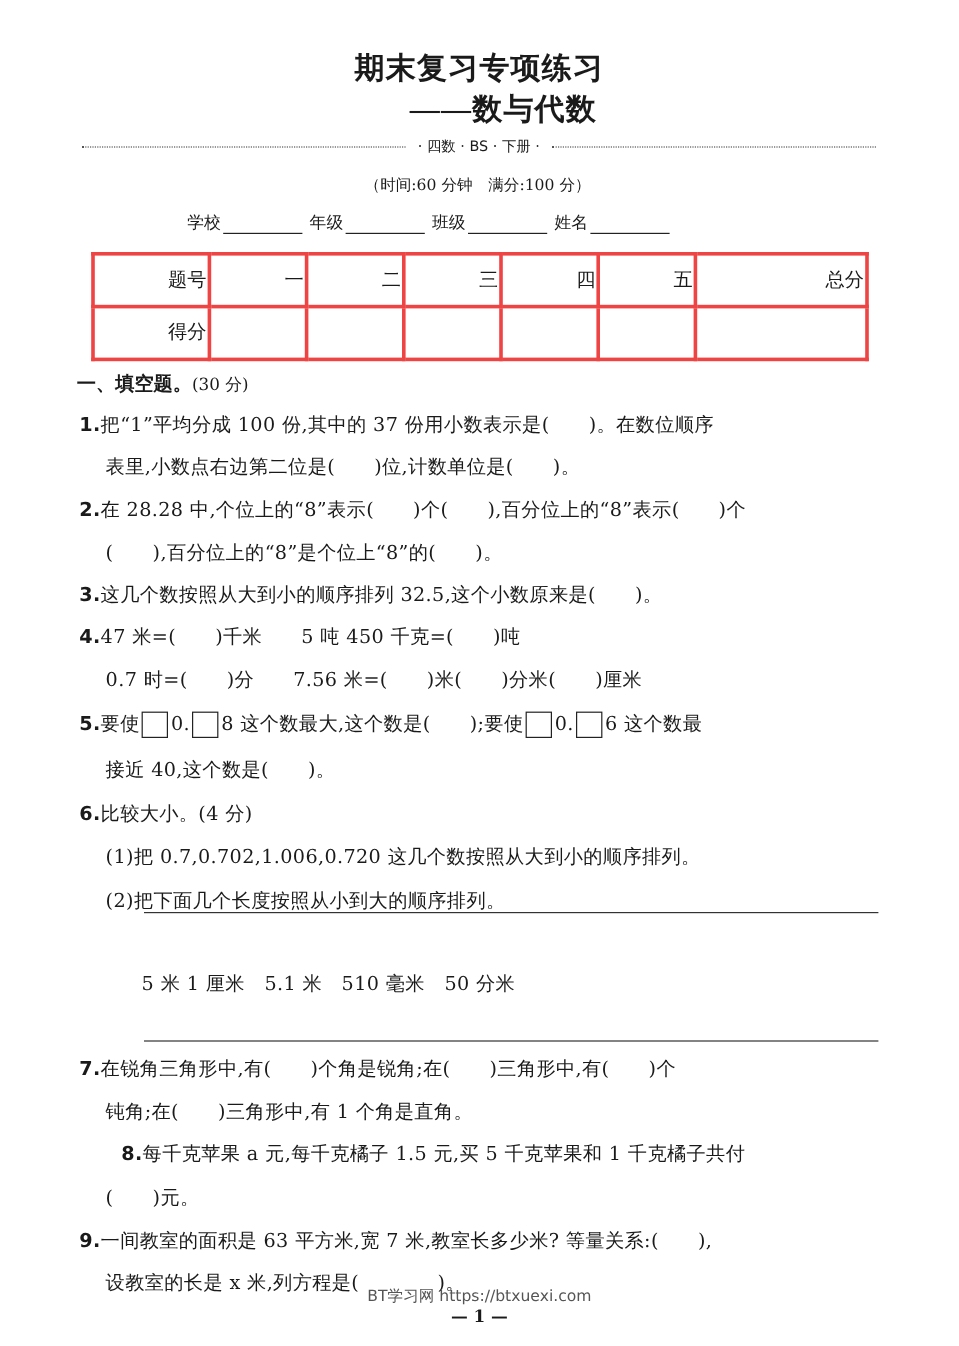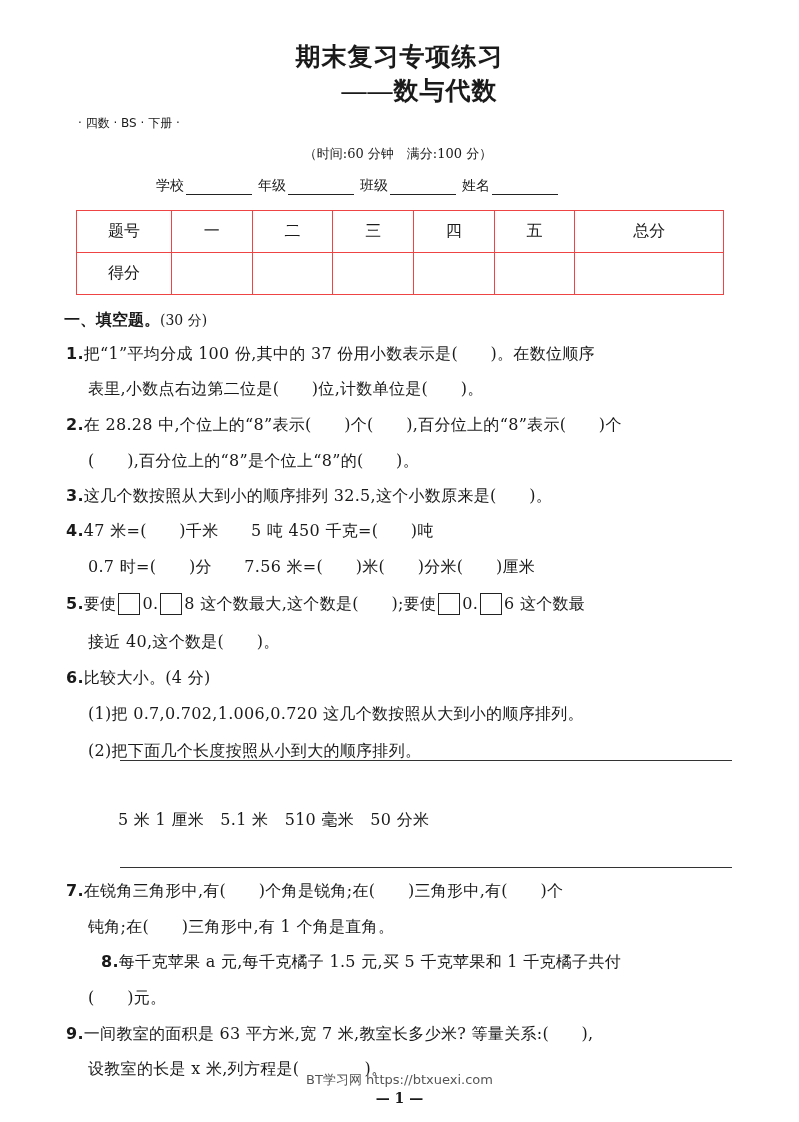--- a/index.html
+++ b/index.html
@@ -1,28 +1,28 @@
 <!DOCTYPE html>
 <html><head>
 <meta charset="utf-8">
 <style>
   html,body{margin:0;padding:0;background:#fff;}
   body{width:799px;height:1122px;position:relative;overflow:hidden;font-family:"DejaVu Serif","Liberation Serif",serif;color:#1a1a1a;}
   .title{position:absolute;left:0;width:799px;text-align:center;font-weight:bold;font-size:25px;letter-spacing:1px;font-family:Liberation Serif, serif;}
   #t1{top:40px;}
   #t2{top:74px;margin-left:20px;}
-  .subline{position:absolute;top:114px;left:68px;width:662px;height:16px;display:flex;align-items:flex-start;flex-direction:column;}
+  .subline{position:absolute;top:114px;left:68px;width:662px;height:16px;display:flex;align-items:center;}
   .dots{flex:1;border-top:1px dotted #555;height:0;}
   .subtxt{padding:0 10px;font-family:"DejaVu Sans",sans-serif;font-size:12px;}
   .timeline{position:absolute;top:145px;left:0;width:796px;text-align:center;font-size:13px;}
   .infoline{position:absolute;top:177px;left:156px;font-size:14px;display:flex;gap:6px;}
   .infoline .lbl{display:inline-block;}
   .infoline .blank{display:inline-block;width:66px;border-bottom:1px solid #222;height:14px;vertical-align:bottom;margin-left:2px;}
   table.score{position:absolute;top:210px;left:76px;width:648px;border-collapse:collapse;font-family:"DejaVu Sans",sans-serif;font-size:16px;}
-  table.score td{border:1px solid #ef4444;height:39px;text-align:center;}
+  table.score td{border:3px solid #ef4444;height:39px;text-align:right;}
   .sec{position:absolute;top:310px;left:64px;font-size:16px;font-family:"DejaVu Sans",sans-serif;font-weight:bold;}
   .sec .pts{font-weight:normal;font-family:"DejaVu Serif",serif;font-size:14px;}
   .line{position:absolute;font-size:16px;white-space:nowrap;letter-spacing:0.3px;}
   .num{font-weight:bold;font-family:"DejaVu Sans",sans-serif;}
   .box{display:inline-block;width:20px;height:20px;border:1px solid #222;vertical-align:middle;margin:0 2px;}
   .rule{position:absolute;left:120px;width:612px;border-top:1px solid #333;}
   .wm{position:absolute;top:1071px;left:0;width:711px;text-align:center;font-family:"DejaVu Sans",sans-serif;font-size:13px;color:#555;margin-left:44px;}
   .pg{position:absolute;top:1090px;left:0;width:799px;text-align:center;font-weight:bold;font-size:14px;}
 </style>
 </head>

